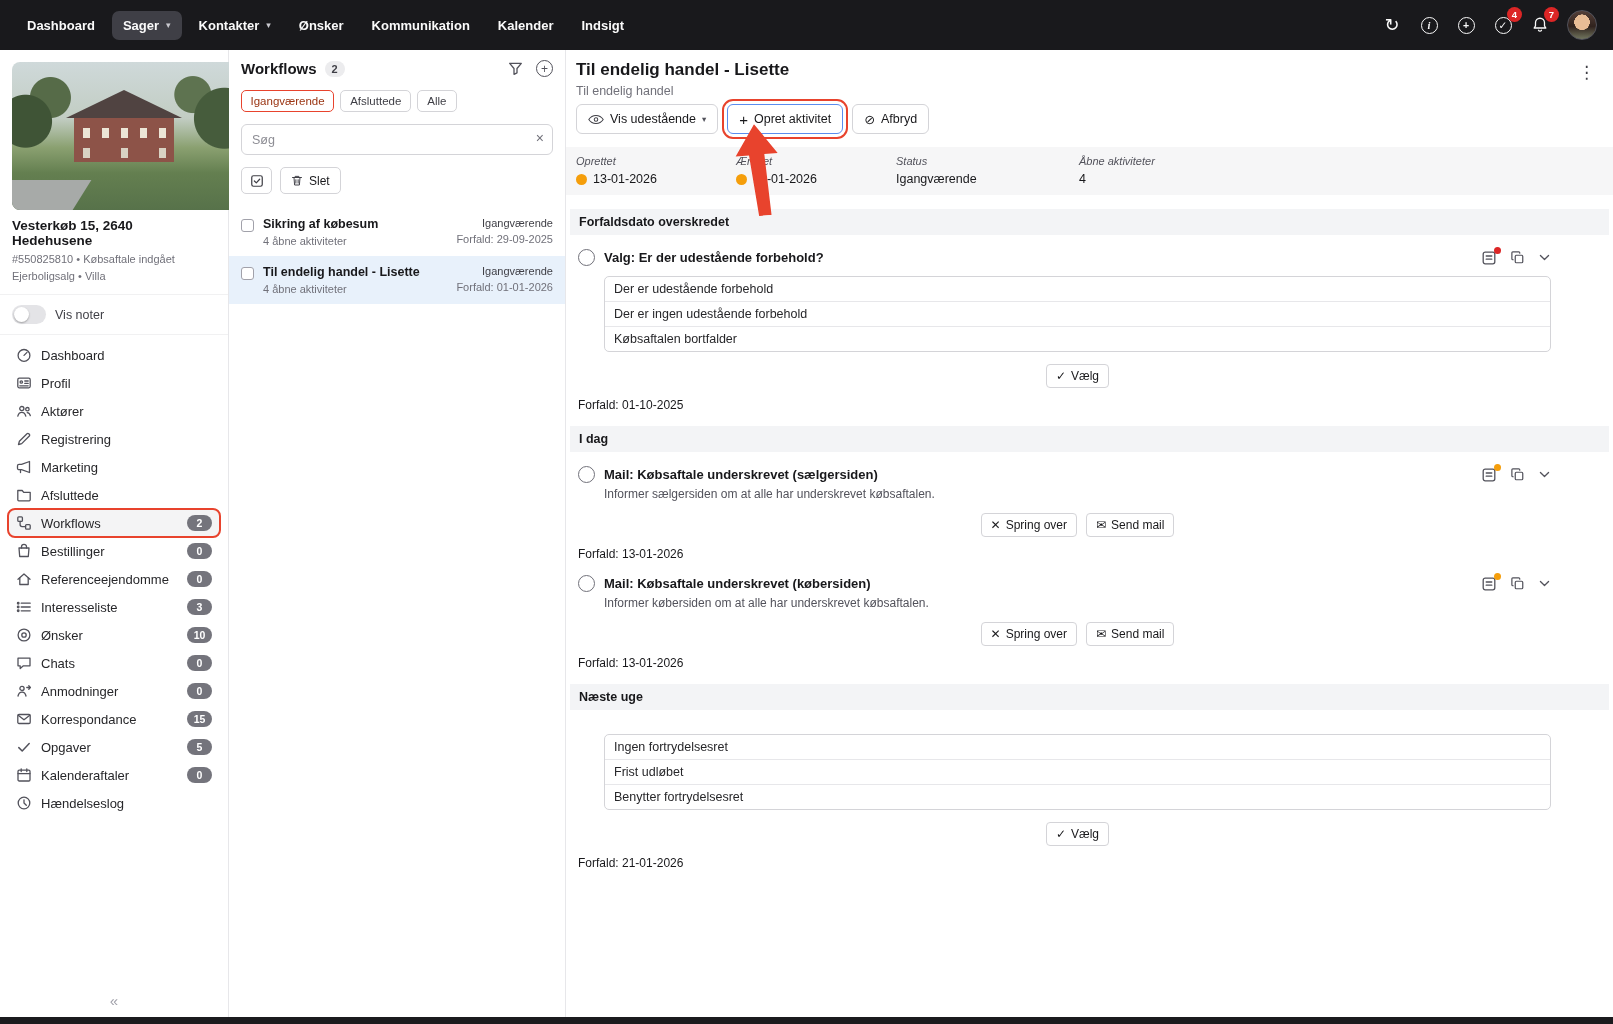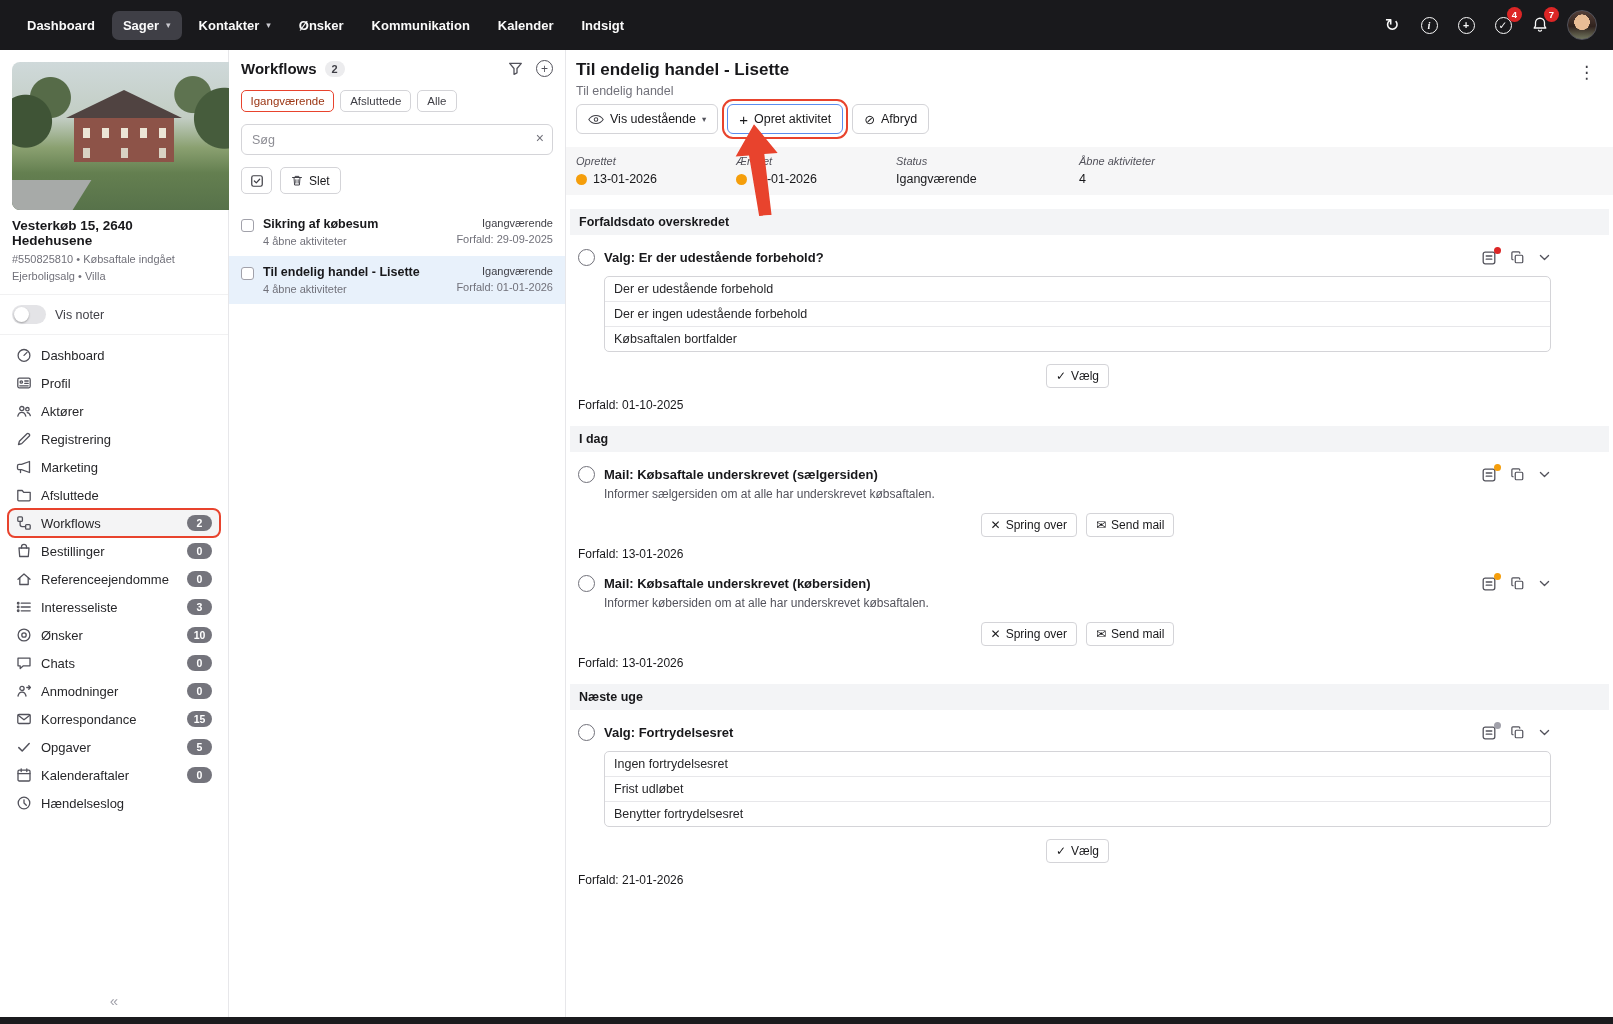--- a/index.html
+++ b/index.html
@@ -623,44 +623,20 @@
             <span>✉</span>
             <span>Send mail</span>
           </button>
         </div>
         <div class="due">Forfald: 13-01-2026</div>
       </div>
 
       <div class="section-bar">Næste uge</div>
 
       <div class="activity">
-        <div class="act-head">
-          <span class="radio"></span>
-          <span class="act-title">Valg: Fortrydelsesret</span>
-          <span class="act-icons">
-            <span class="act-ico">
-              <svg width="16" height="16" viewBox="0 0 16 16" fill="none" stroke="currentColor" stroke-width="1.3" stroke-linecap="round" stroke-linejoin="round">
-                  <rect x="2.2" y="2.2" width="11.6" height="11.6" rx="2"></rect>
-                  <path d="M5.2 6h5.6M5.2 9.2h5.6"></path>
-                </svg>
-              <span class="status-dot" style="background-color: rgb(161, 161, 170);"></span>
-            </span>
-            <span class="act-ico">
-                <svg width="15" height="15" viewBox="0 0 16 16" fill="none" stroke="currentColor" stroke-width="1.3" stroke-linecap="round" stroke-linejoin="round">
-                  <rect x="5.6" y="5.6" width="8" height="8" rx="1.2"></rect>
-                  <path d="M10.4 3.4V3a1 1 0 0 0-1-1H3a1 1 0 0 0-1 1v6.4a1 1 0 0 0 1 1h.4"></path>
-                </svg>
-              </span>
-            <span class="act-ico">
-                <svg width="13" height="13" viewBox="0 0 16 16" fill="none" stroke="currentColor" stroke-width="1.6" stroke-linecap="round" stroke-linejoin="round">
-                  <path d="M3 5.5l5 5 5-5"></path>
-                </svg>
-              </span>
-          </span>
-        </div>
         <div class="options">
           <div class="option">Ingen fortrydelsesret</div>
           <div class="option">Frist udløbet</div>
           <div class="option">Benytter fortrydelsesret</div>
         </div>
         <div class="btn-row">
           <button class="btn small">
             <span>✓</span>
             <span>Vælg</span>
           </button>

